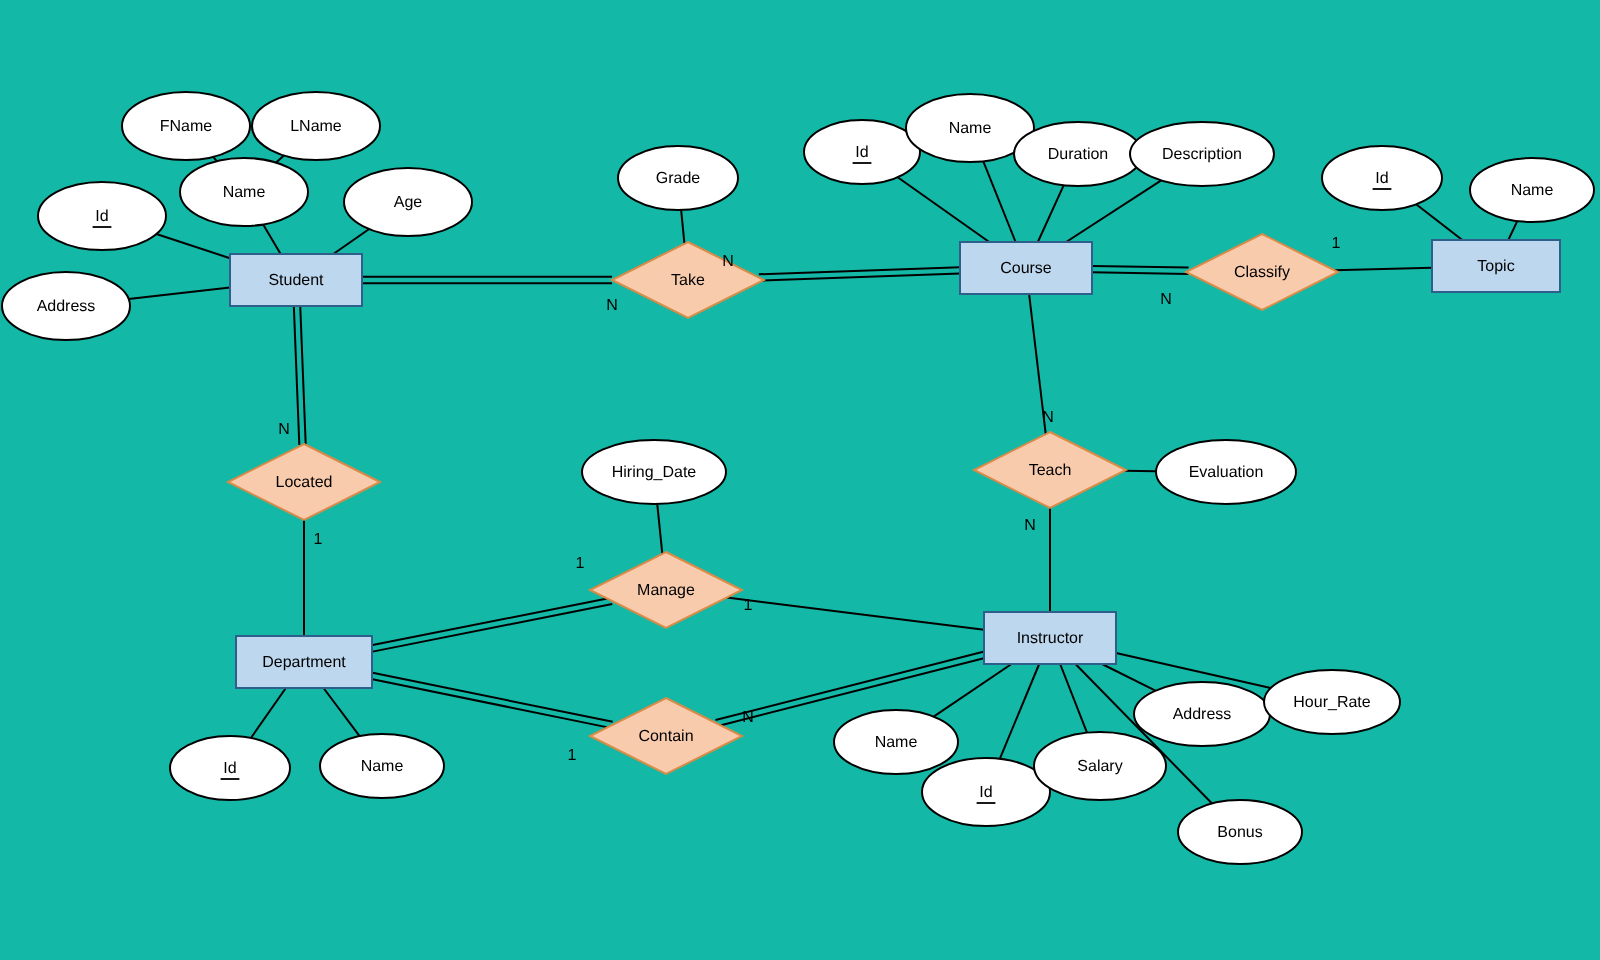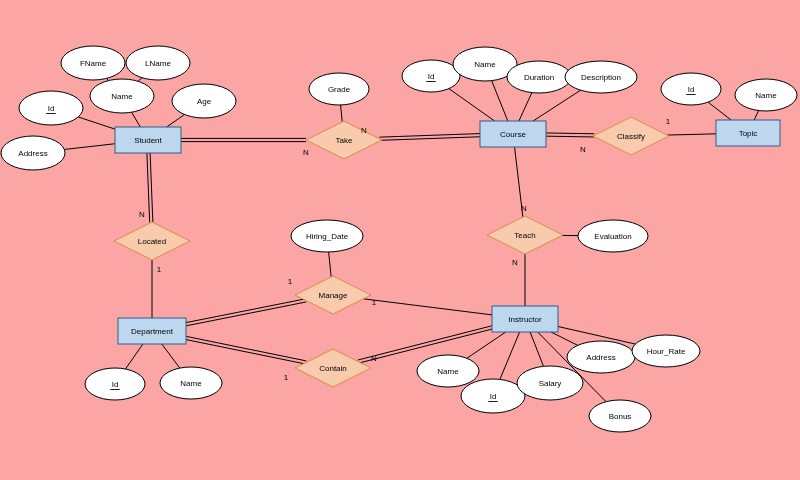--- a/index.html
+++ b/index.html
@@ -4,21 +4,21 @@
 <style>
   html, body {
     margin: 0;
     padding: 0;
     background: #ffffff;
   }
   #canvas {
     position: relative;
     width: 800px;
     height: 480px;
-    background: #fca5a5;
+    background: #14b8a6;
     overflow: hidden;
     font-family: "Liberation Sans", sans-serif;
   }
   #diagram-svg {
     position: absolute;
     left: 0;
     top: 0;
     width: 800px;
     height: 480px;
   }

